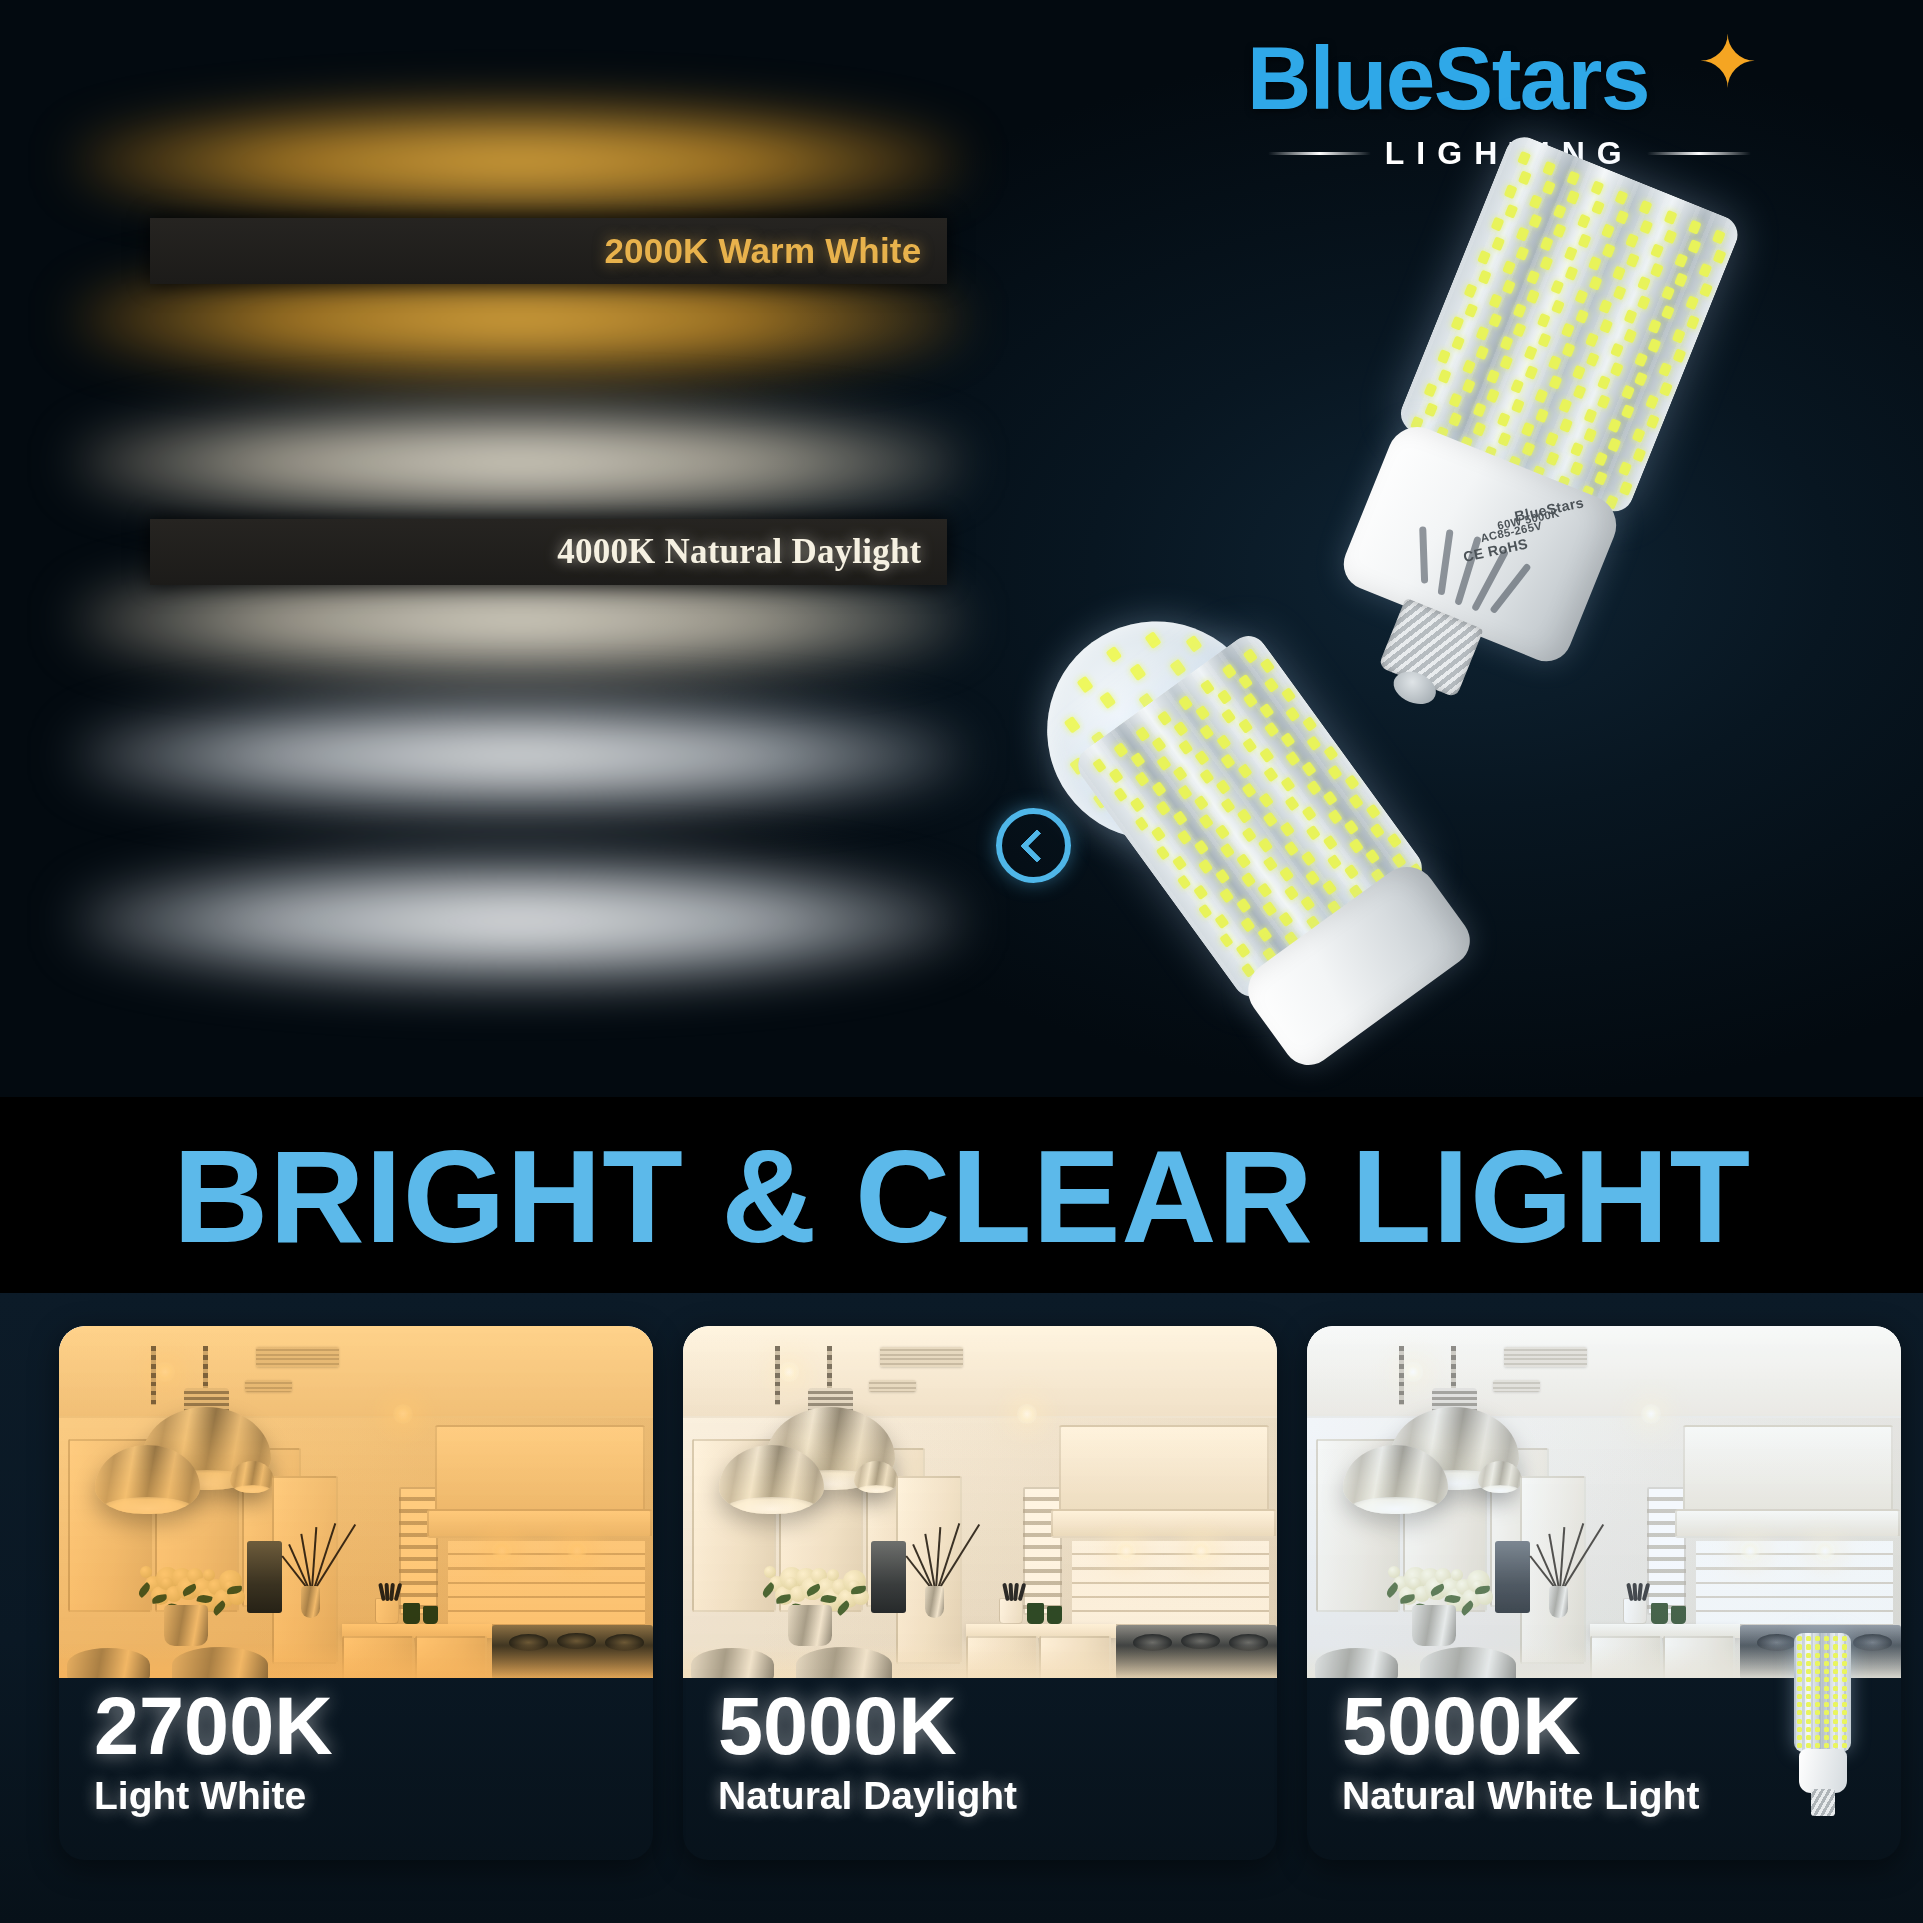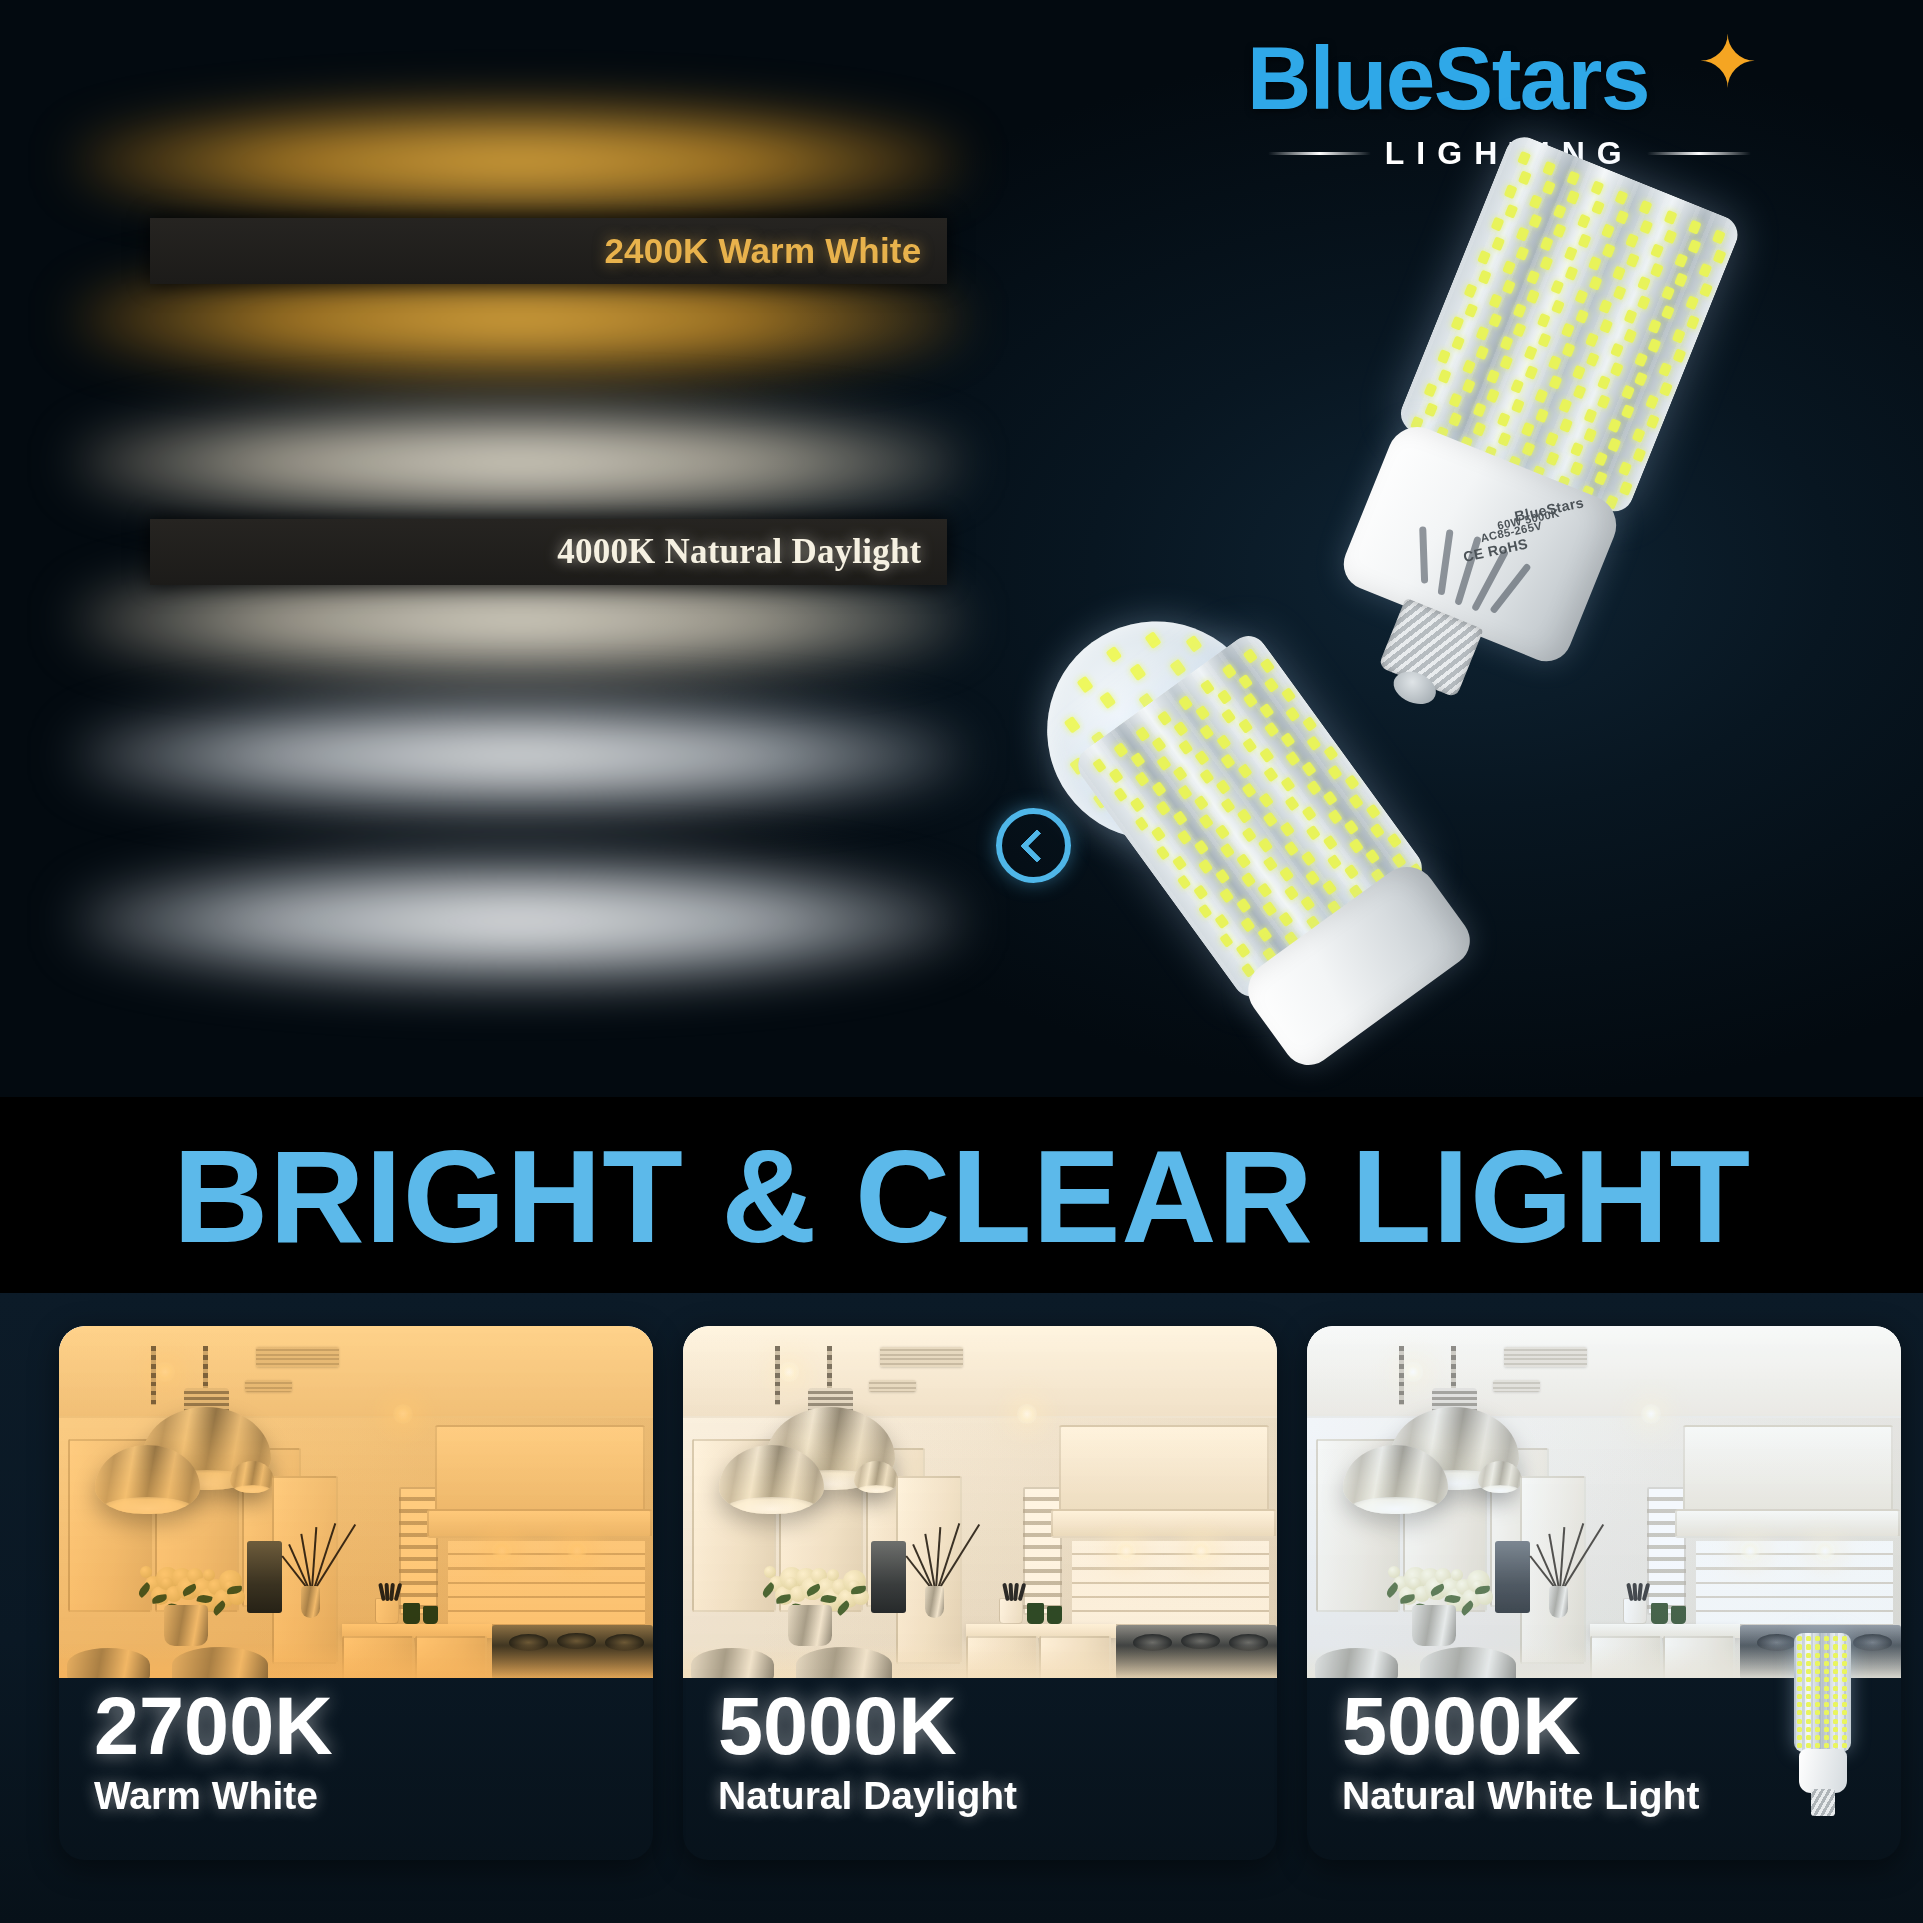--- a/index.html
+++ b/index.html
@@ -336,21 +336,21 @@
 <div class="top-section">
 
   <div class="band amber b1"></div>
   <div class="band amber b2"></div>
   <div class="band cream b3"></div>
   <div class="band cream b4"></div>
   <div class="band white b5"></div>
   <div class="band white b6"></div>
 
   <div class="label-bar lb1">
-    <span>2400K Warm White</span>
+    <span>2000K Warm White</span>
   </div>
   <div class="label-bar lb2">
     <span>4000K Natural Daylight</span>
   </div>
 
   <div class="nav-circle">
     <div class="chev"></div>
   </div>
 
   <div class="logo">
@@ -799,21 +799,21 @@
               <i class="k-burner" style="left:113px;top:9px;"></i>
             </div>
             <div style="position:absolute;left:0;bottom:0;width:100%;height:33px;background:linear-gradient(180deg,rgba(255,250,238,0.0),rgba(245,236,218,0.9));"></div>
             <i class="k-vase" style="left:7.5px;bottom:-3px;width:83px;height:33px;border-radius:50% 50% 6px 6px;"></i>
             <i class="k-vase" style="left:113px;bottom:-4.5px;width:96px;height:36px;border-radius:50% 50% 6px 6px;"></i>
           </div>
           <div class="tint tint-warm"></div>
         </div>
         <div class="card-label">
           <div class="card-temp">2700K</div>
-          <div class="card-desc">Warm White</div>
+          <div class="card-desc">Light White</div>
         </div>
       </div>
       <div class="card">
         <div class="card-photo">
           <div class="kitchen">
             <div class="k-wall"></div>
             <div class="k-ceiling"></div>
             <div class="k-vent" style="left:197px;top:21px;"></div>
             <div class="k-vent" style="left:186px;top:54px;width:47px;height:12px;"></div>
             <div class="k-downlight" style="left:96px;top:36px;"></div>

